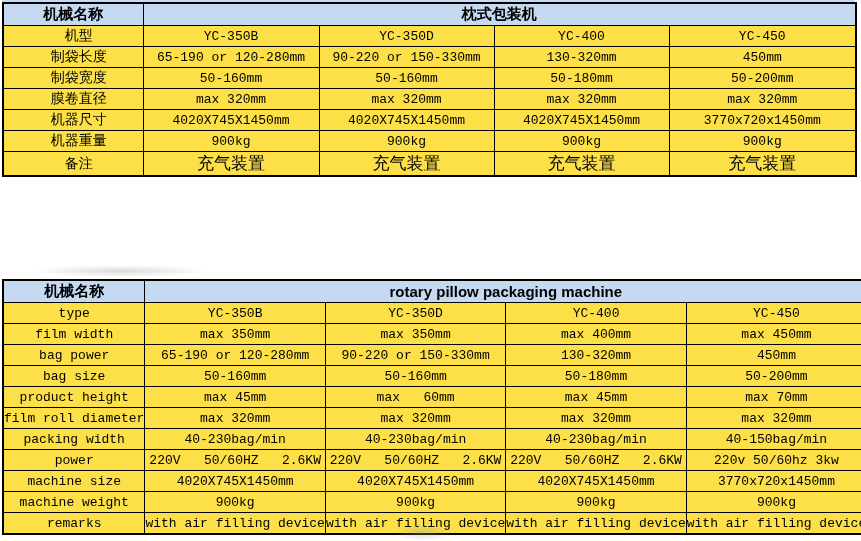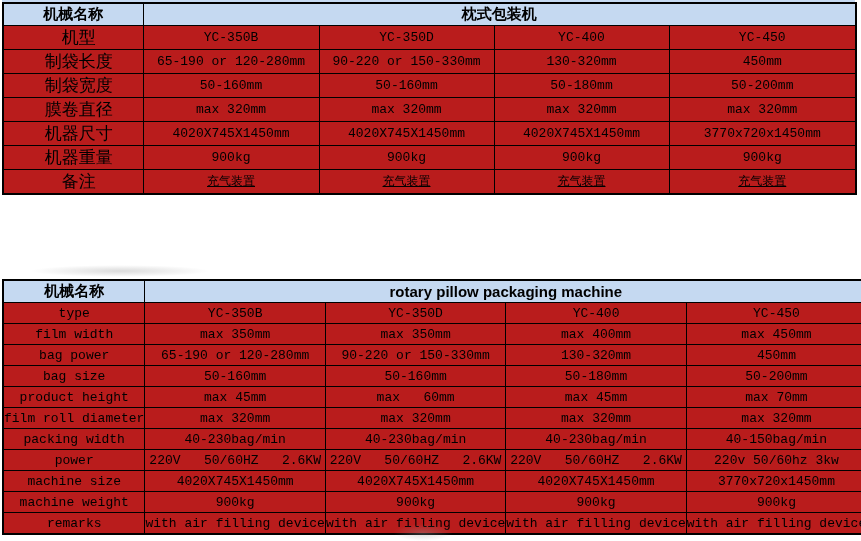--- a/index.html
+++ b/index.html
@@ -5,42 +5,41 @@
   html,body { margin:0; padding:0; }
   body {
     width:861px; height:541px; position:relative; overflow:hidden;
     background:#ffffff; color:#000;
     font-family:"Liberation Mono","DejaVu Sans Mono",monospace;
   }
   .top-sliver { position:absolute; top:0; left:2px; width:853px; height:2px; background:#c5d9f1; }
   table.spec {
     position:absolute; left:2px;
     border-collapse:collapse; table-layout:fixed;
-    border:2px solid #000; background:#b91c1c;
+    border:2px solid #000; background:#fde047;
   }
   #table-cn { top:2px; }
   #table-en { top:279px; }
   table.spec td {
     border:1px solid #000; padding:0; height:20px;
     text-align:center; vertical-align:middle;
     font-size:13px; white-space:pre; overflow:hidden;
   }
   table.spec tr.hdr td {
     background:#c5d9f1; font-weight:bold; font-size:15px; height:21px;
     font-family:"Liberation Sans","DejaVu Sans",sans-serif;
   }
   table.spec td.lbl-cn {
-    font-size:17px;
+    font-size:14px;
     font-family:Liberation Serif, serif;
     padding-left:11px;
   }
   table.spec td.val-cn {
     font-family:"Liberation Sans","DejaVu Sans",sans-serif;
-    font-size:12px;
-    text-decoration:underline;
+    font-size:17px;
   }
   .smudge {
     position:absolute; pointer-events:none;
     background:radial-gradient(ellipse at center, rgba(150,150,150,0.35), rgba(150,150,150,0) 70%);
   }
   #smudge-gap { left:30px; top:265px; width:180px; height:12px; }
   #smudge-bottom { left:393px; top:524px; width:60px; height:17px; }
 </style>
 </head>
 <body>

